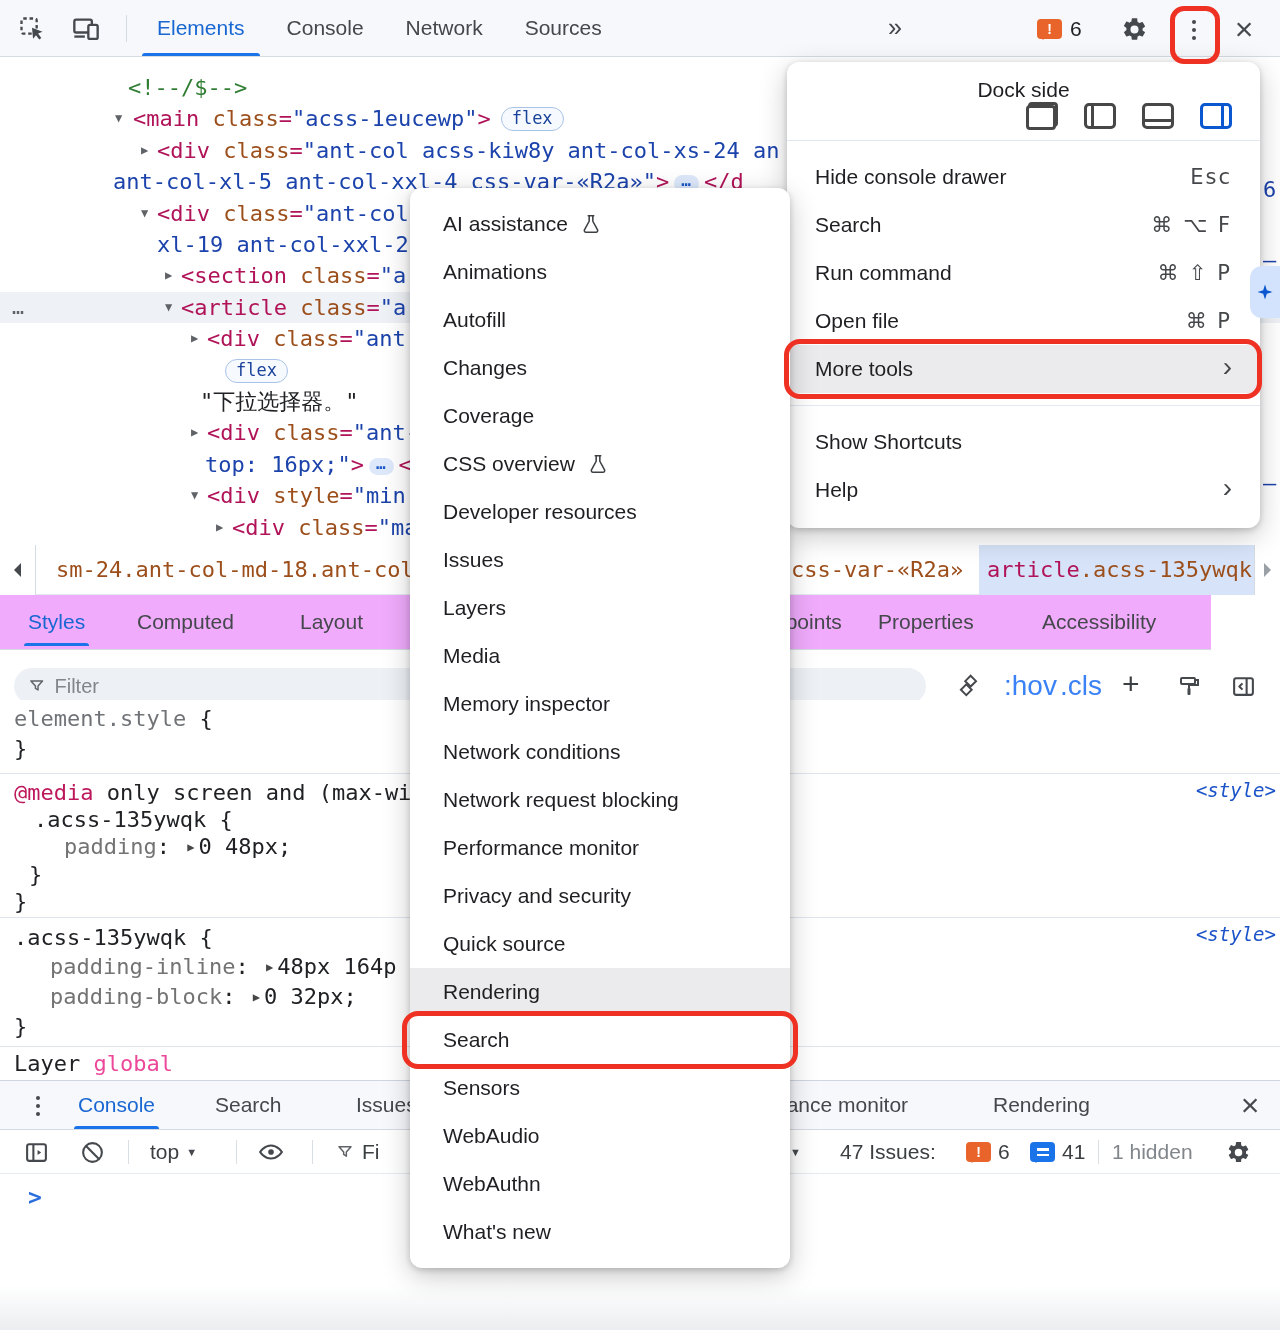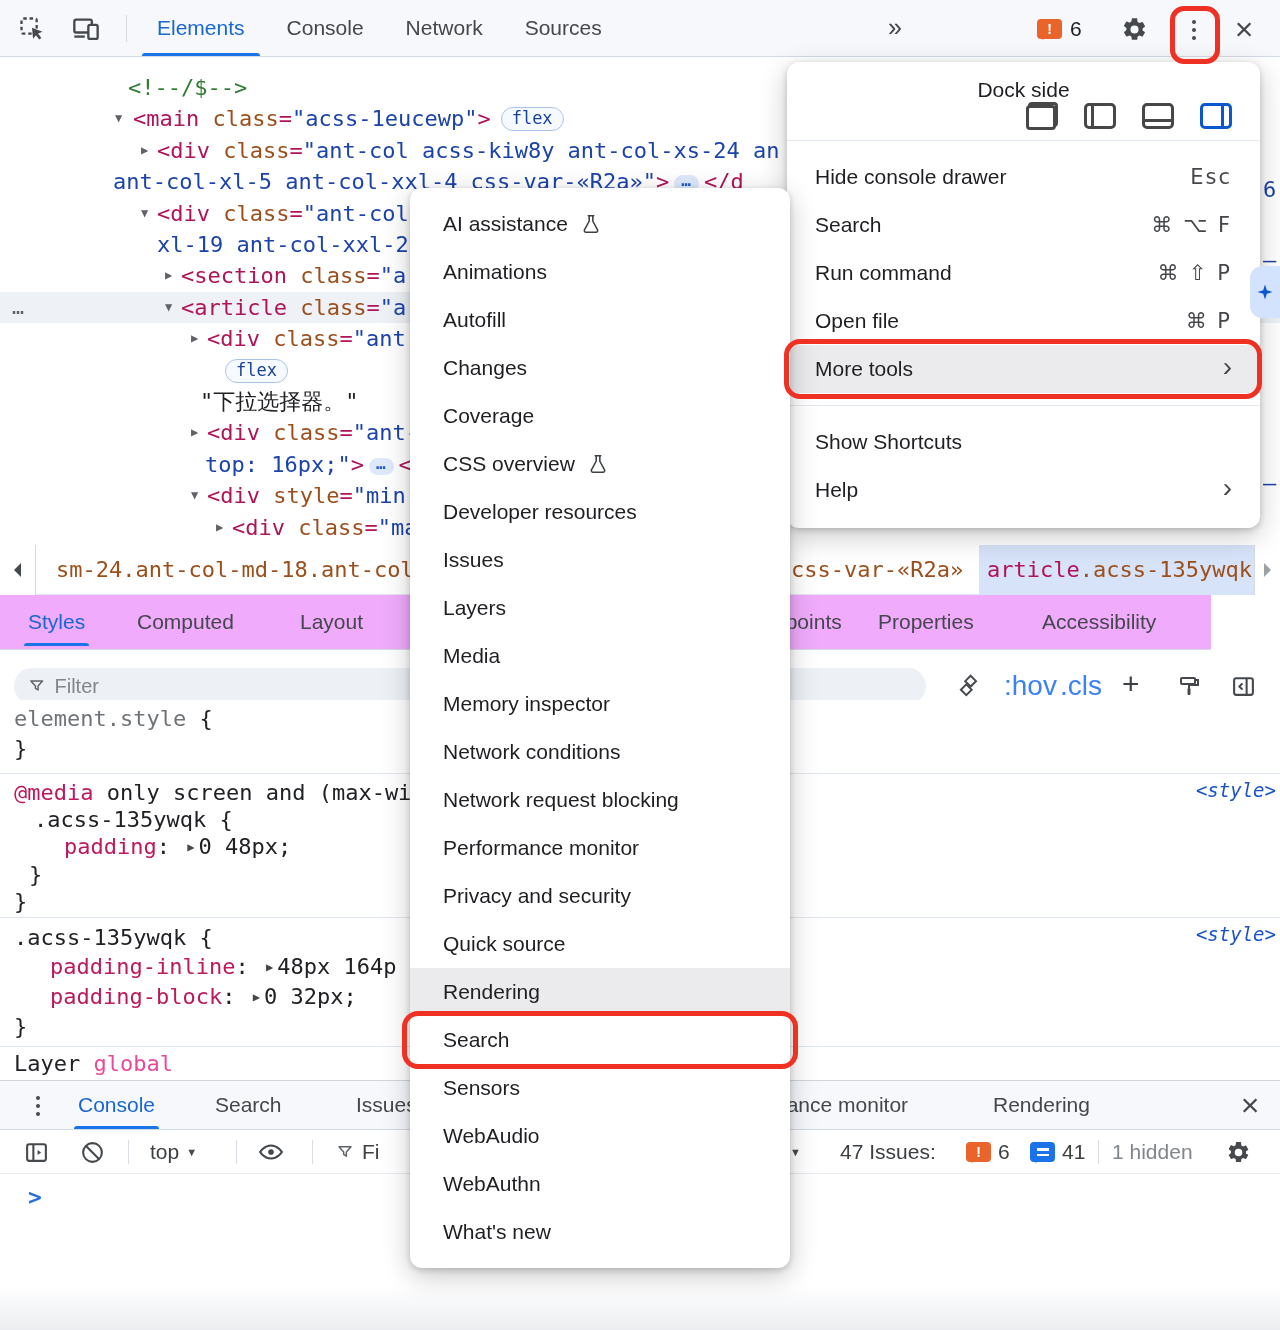--- a/index.html
+++ b/index.html
@@ -58,21 +58,21 @@
   .filter-pill{position:absolute;left:14px;top:7px;width:912px;height:36px;border-radius:18px;background:#edf1f6;display:flex;align-items:center;padding:0 14px;gap:9px;}
   .filter-pill input{border:none;outline:none;background:transparent;font-size:20px;color:#202124;width:100%;font-family:"Liberation Sans",sans-serif;}
   .filter-pill input::placeholder{color:#80868b;}
   .st-icon{position:absolute;top:0;height:50px;display:flex;align-items:center;justify-content:center;}
   .st-txt{position:absolute;top:0;line-height:50px;font-size:28px;color:#3b82f6;}
   .plus-lbl{font-size:30px;color:#3c4043;line-height:46px;}
 
   
   .style-section{position:absolute;left:0;width:1280px;background:#fff;border-bottom:1px solid #dfe5ee;overflow:hidden;}
   .st-line{font-family:"DejaVu Sans Mono",monospace;font-size:22px;white-space:pre;}
-  .s-at{color:#be185d}.s-dark{color:#202124}.s-prop{color:#be185d}.s-brace{color:#202124}.s-sel{color:#6f7377}.s-link{color:#ec4899}
+  .s-at{color:#be185d}.s-dark{color:#202124}.s-prop{color:#737373}.s-brace{color:#202124}.s-sel{color:#6f7377}.s-link{color:#ec4899}
   .s-tri{color:#474747;font-size:12px;vertical-align:3px;padding:0 4px;}
   .style-link{position:absolute;right:4px;top:5px;font-family:"DejaVu Sans Mono",monospace;font-size:19px;color:#1a52c8;font-style:italic;}
 
   
   .console-drawer{position:absolute;left:0;top:1080px;width:1280px;height:250px;background:#fff;}
   .c-tabbar{position:absolute;left:0;top:0;width:1280px;height:50px;background:#f6f8fb;border-top:1px solid #cfd6de;border-bottom:1px solid #d5dbe3;}
   .c-tab{position:absolute;top:0;line-height:48px;font-size:21px;color:#44474b;white-space:nowrap;}
   .c-tab.active{color:#1967d2;}
   .c-tab.active::after{content:"";position:absolute;left:-4px;right:-4px;bottom:0;height:3px;background:#1a73e8;border-radius:3px 3px 0 0;}
   .c-toolbar{position:absolute;left:0;top:50px;width:1280px;height:44px;background:#fff;border-bottom:1px solid #e6ebf2;}

